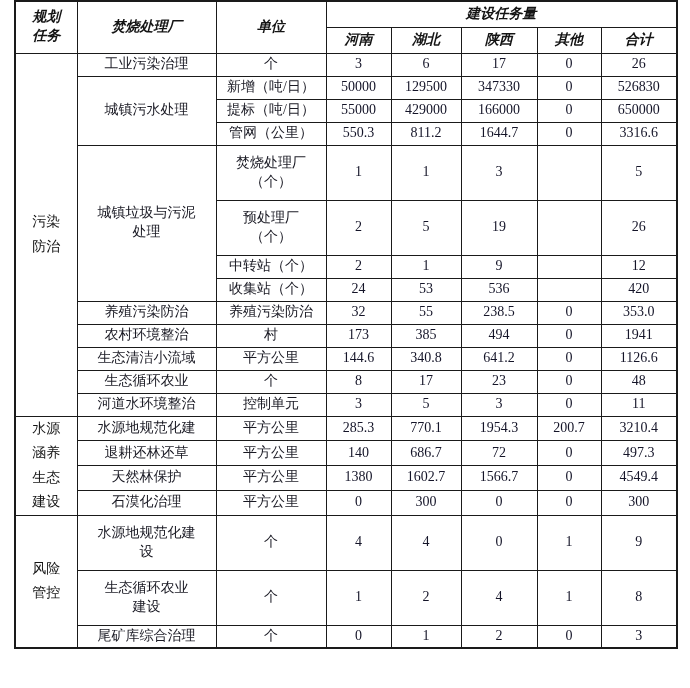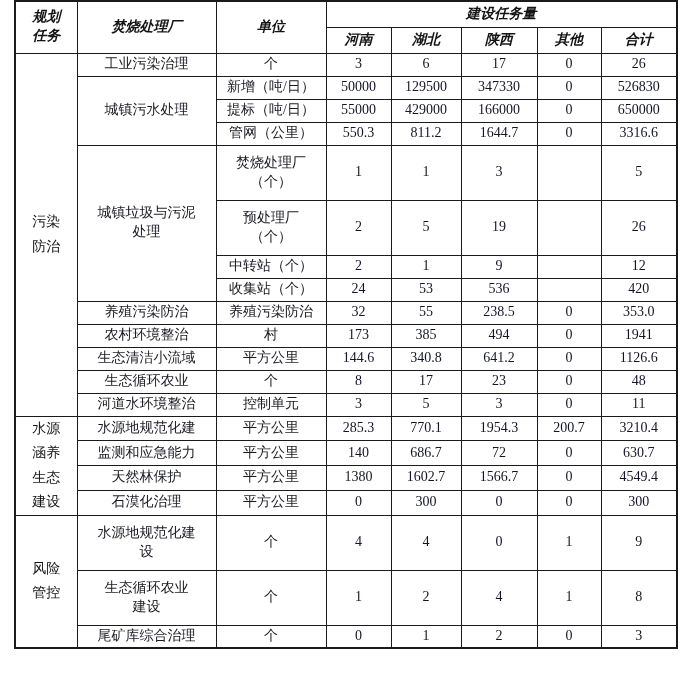--- a/index.html
+++ b/index.html
@@ -218,27 +218,27 @@
 建设</td>
         <td>水源地规范化建</td>
         <td>平方公里</td>
         <td class="num-cell">285.3</td>
         <td class="num-cell">770.1</td>
         <td class="num-cell">1954.3</td>
         <td class="num-cell">200.7</td>
         <td class="num-cell">3210.4</td>
       </tr>
       <tr class="row-std">
-        <td>监测和应急能力</td>
+        <td>退耕还林还草</td>
         <td>平方公里</td>
         <td class="num-cell">140</td>
         <td class="num-cell">686.7</td>
         <td class="num-cell">72</td>
         <td class="num-cell">0</td>
-        <td class="num-cell">630.7</td>
+        <td class="num-cell">497.3</td>
       </tr>
       <tr class="row-std">
         <td>天然林保护</td>
         <td>平方公里</td>
         <td class="num-cell">1380</td>
         <td class="num-cell">1602.7</td>
         <td class="num-cell">1566.7</td>
         <td class="num-cell">0</td>
         <td class="num-cell">4549.4</td>
       </tr>

